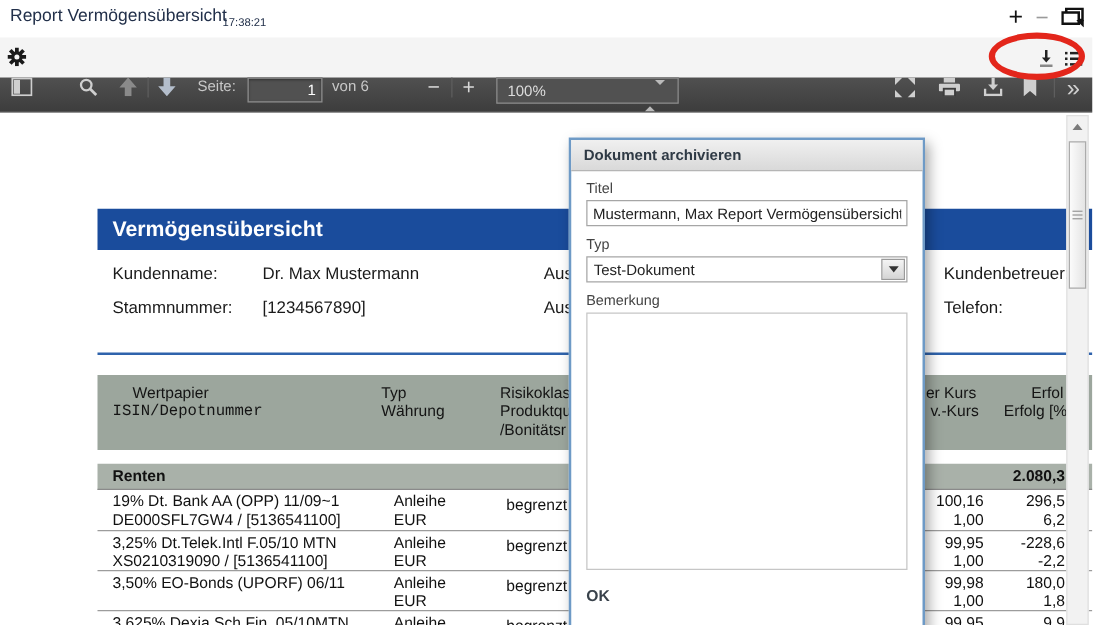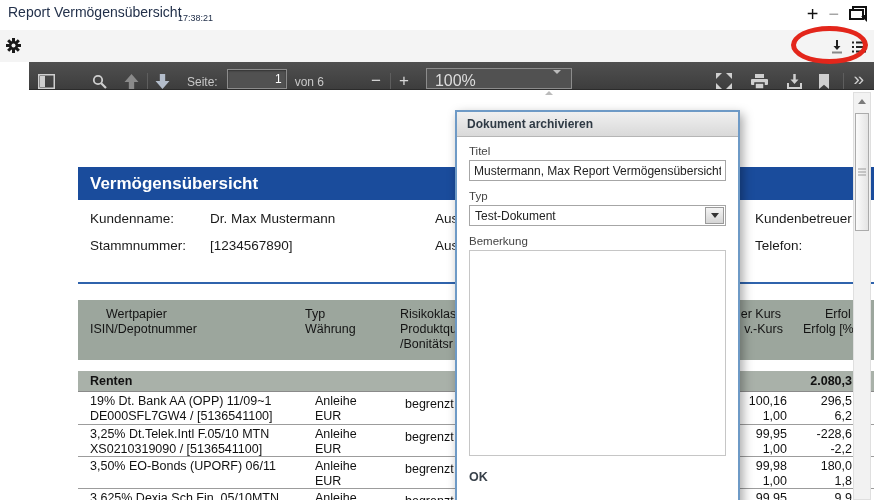--- a/index.html
+++ b/index.html
@@ -18,48 +18,48 @@
   .actionbar { position:absolute; top:30px; left:0; right:0; height:32px; background:#F4F4F4; z-index:5; }
   .ab-gear { position:absolute; left:6px; top:8px; }
   .ab-right { position:absolute; right:8px; top:9px; display:flex; gap:8px; align-items:center; }
 
   .red-ellipse { position:absolute; left:791px; top:26px; width:77px; height:38px;
     border:5px solid #E3261B; border-radius:50%; box-sizing:border-box; z-index:60; pointer-events:none; }
 
   
   .toolbar { position:absolute; top:62px; left:0; right:0; height:28px;
     background:linear-gradient(#505050,#3D3D3D); border-bottom:1px solid #2B2B2B; box-sizing:border-box;
-    display:flex; align-items:flex-end; color:#CFCFCF; z-index:5;margin-left:29px; }
+    display:flex; align-items:flex-start; color:#CFCFCF; z-index:5; }
   .tb-ic { display:inline-flex; align-items:center; justify-content:center; }
   .tb-sep { width:1px; height:16px; background:#5E5E5E; }
   .tb-label { font-size:12px; color:#C8C8C8; }
   .tb-pageinput { width:50px; height:18px; background:#515151; border:1px solid #8C8C8C;
     color:#fff; text-align:right; font-size:12px; padding:0 4px; font-family:inherit; box-shadow:inset 0 1px 2px rgba(0,0,0,.4); }
   .tb-minus,.tb-plus { font-size:17px; color:#D8D8D8; line-height:16px; }
   .tb-zoom { position:relative; width:146px; height:21px; background:#515151; border:1px solid #8C8C8C; box-sizing:border-box; }
-  .tb-zoom-text { position:absolute; left:8px; top:3px; font-size:16px; color:#DDD; }
+  .tb-zoom-text { position:absolute; left:8px; top:3px; font-size:12px; color:#DDD; }
   .zoom-arrows { position:absolute; right:10px; top:5px; }
   .zoom-arrows .up { width:0; height:0; border-left:4px solid transparent; border-right:4px solid transparent; border-bottom:4px solid #BBB; margin-bottom:3px; }
   .zoom-arrows .dn { width:0; height:0; border-left:4px solid transparent; border-right:4px solid transparent; border-top:4px solid #BBB; }
   .tb-chev { font-size:19px; color:#D0D0D0; line-height:20px; }
 
   
   .page { position:absolute; top:90px; left:0; right:0; bottom:0; background:#fff; overflow:hidden; }
   .banner { position:absolute; left:78px; right:0; top:77px; height:33px; background:#1A4C9C;
     color:#fff; font-weight:bold; font-size:17px; line-height:33px; padding-left:12px; box-sizing:border-box; }
   .kv { position:absolute; left:0; right:0; font-size:13.5px; color:#1a1a1a; }
   .kv1 { top:121px; } .kv2 { top:148px; }
   .kv-label { position:absolute; left:90px; } .kv-value { position:absolute; left:210px; }
   .kv-clip { position:absolute; left:435px; } .kv-right { position:absolute; left:755px; }
   .rule { position:absolute; left:78px; right:0; top:192px; height:2px; background:#2F63AC; }
 
   .thead { position:absolute; left:78px; right:0; top:210px; height:60px; background:#9CA69D;
     color:#141414; font-size:12.5px; }
   .thead span { position:absolute; white-space:nowrap; }
-  .h-c1a{left:28px;top:7px;} .h-c1b{left:12px;top:22px;}
+  .h-c1a{left:28px;top:7px;} .h-c1b{left:12px;top:22px;font-family:Liberation Mono, monospace;}
   .h-c2a{left:227px;top:7px;} .h-c2b{left:227px;top:22px;}
   .h-c3a{left:322px;top:7px;} .h-c3b{left:322px;top:22px;} .h-c3c{left:322px;top:37px;}
   .h-k1{right:93px;top:7px;} .h-k2{right:91px;top:22px;}
   .h-e1{left:747px;top:7px;} .h-e2{left:725px;top:22px;}
 
   .section-row { position:absolute; left:78px; right:0; top:281px; height:20px; background:#A9B1A9;
     border-bottom:1px solid #8A8A8A; font-size:12.5px; color:#111; }
   .sec-name { position:absolute; left:12px; top:3px; font-weight:bold; }
   .sec-total { position:absolute; right:22px; top:3px; font-weight:bold; }
 

